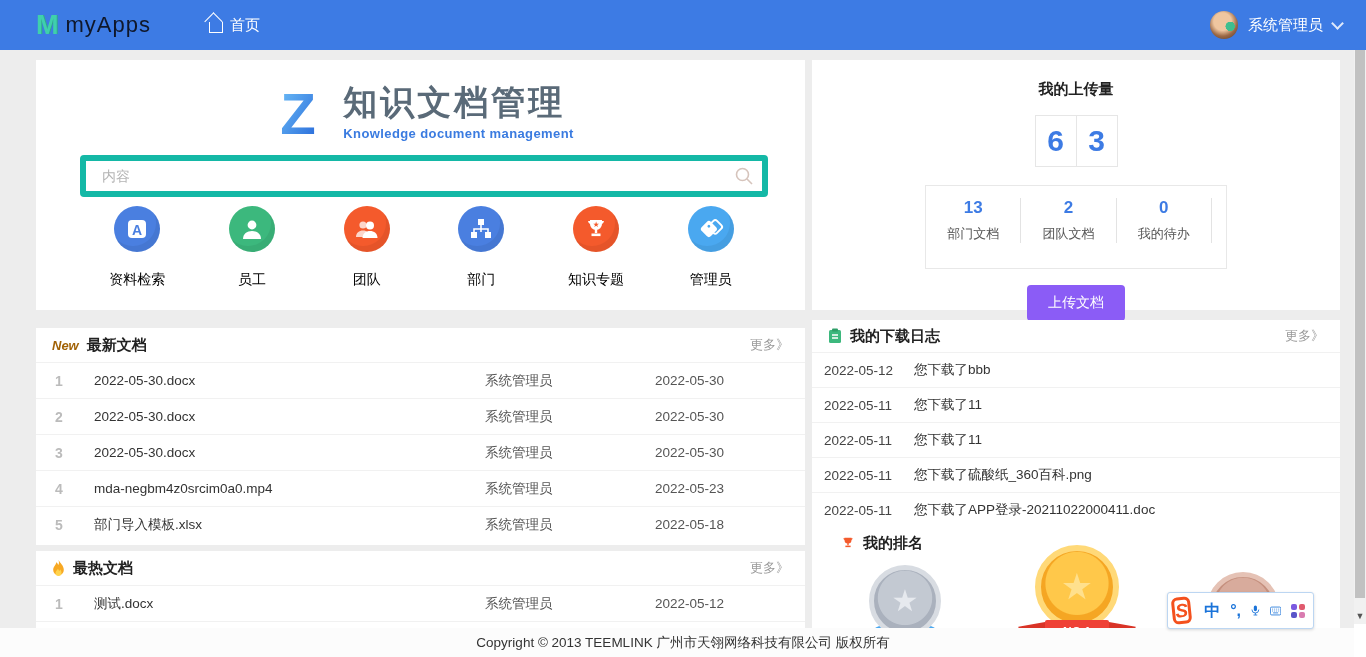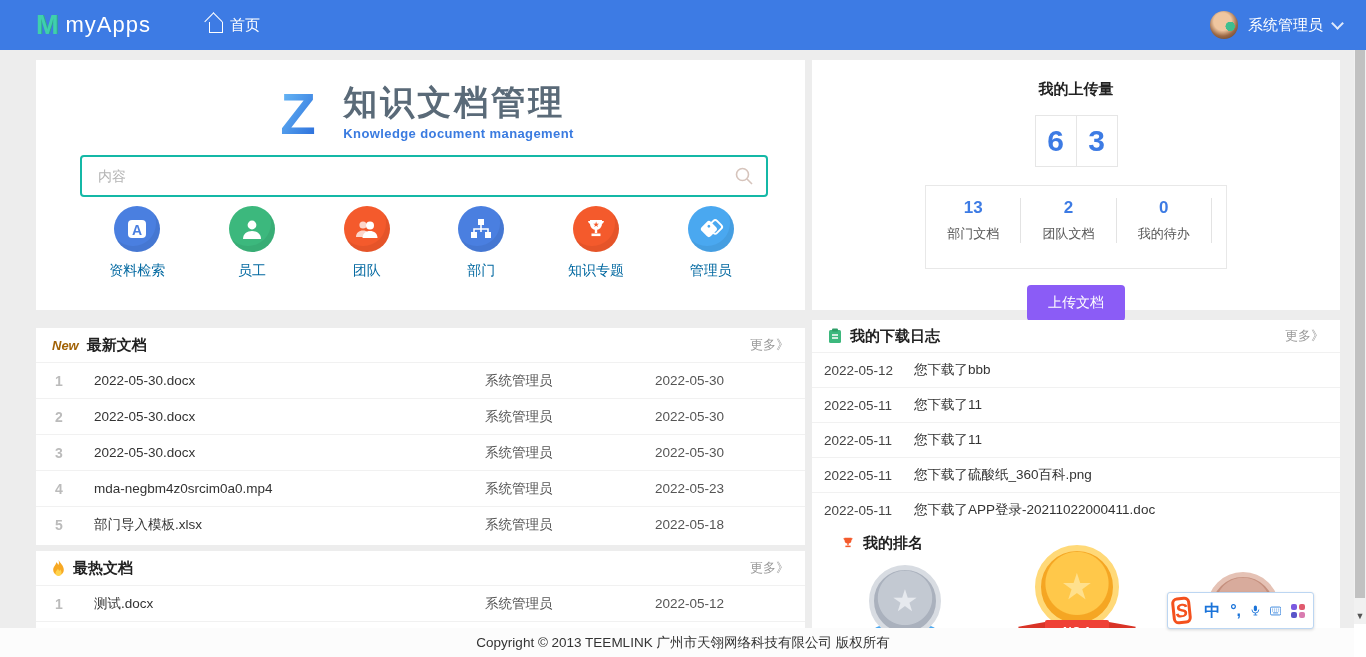--- a/index.html
+++ b/index.html
@@ -3,47 +3,47 @@
 <meta charset="utf-8">
 <style>
   * { margin:0; padding:0; box-sizing:border-box; }
   html,body { width:1366px; height:657px; overflow:hidden; }
   body { font-family:"Liberation Sans","DejaVu Sans",sans-serif; background:#ededed; position:relative; }
 
   
   .topbar { position:absolute; left:0; top:0; width:1366px; height:50px; background:#3d7be4; z-index:40; display:flex; align-items:center; }
   .brand { display:flex; align-items:center; margin-left:36px; cursor:pointer; }
   .brand .m-icon { font-weight:900; font-size:27px; color:#3fd0ac; margin-right:9px; letter-spacing:-2px; text-shadow:1px 0 #2ea98a; }
-  .brand .brand-text { color:#ffffff; font-size:22px; letter-spacing:1px; }
+  .brand .brand-text { color:#0f172a; font-size:22px; letter-spacing:1px; }
   .nav-home { display:flex; align-items:center; margin-left:58px; color:#fff; font-size:15px; cursor:pointer; }
   .nav-home .home-glyph { width:14px; height:11px; border:1.5px solid #fff; border-top:none; position:relative; margin-right:7px; margin-top:4px; }
   .nav-home .home-glyph:before { content:""; position:absolute; left:-3px; top:-7px; width:12px; height:12px; border-left:1.5px solid #fff; border-top:1.5px solid #fff; transform:rotate(45deg); }
   .user-box { margin-left:auto; margin-right:24px; display:flex; align-items:center; cursor:pointer; }
   .avatar { width:28px; height:28px; border-radius:50%; margin-right:10px;
     background: radial-gradient(circle at 72% 55%, #3fbf8f 0 18%, transparent 19%),
                 radial-gradient(circle at 45% 38%, #efc6a0 0 38%, #9c6a47 62%, #4c2f22 100%); }
   .user-name { color:#fff; font-size:15px; }
   .chev { margin-left:10px; width:9px; height:9px; border-right:2px solid #dfe9fb; border-bottom:2px solid #dfe9fb; transform:rotate(45deg); margin-top:-4px; }
 
   .card { position:absolute; background:#fff; }
 
   
   .hero-card { left:36px; top:60px; width:769px; height:250px; }
   .hero-logo-row { display:flex; justify-content:center; align-items:flex-start; padding-top:22px; }
   .z-logo { width:62px; height:62px; margin-right:14px; }
   .hero-title { font-size:34px; font-weight:bold; color:#5a6a78; letter-spacing:3px; line-height:40px; }
   .hero-sub { font-size:13px; font-weight:bold; color:#3a7be0; margin-top:4px; letter-spacing:.4px; }
   .search-wrap { position:absolute; left:44px; top:95px; width:688px; height:42px; }
-  .search-input { width:100%; height:100%; border:2px solid #14b8a6; border-radius:4px; padding:0 44px 0 16px; font-size:14px; color:#333; outline:none; font-family:inherit; }
+  .search-input { width:100%; height:100%; border:6px solid #14b8a6; border-radius:4px; padding:0 44px 0 16px; font-size:14px; color:#333; outline:none; font-family:inherit; }
   .search-input::placeholder { color:#b4b4b4; }
   .search-btn { position:absolute; right:14px; top:11px; width:20px; height:20px; cursor:pointer; }
   .shortcuts { position:absolute; left:44px; top:146px; width:688px; display:flex; }
   .shortcut { flex:1; display:flex; flex-direction:column; align-items:center; cursor:pointer; }
   .sc-circle { width:46px; height:46px; border-radius:50%; display:flex; align-items:center; justify-content:center; box-shadow:inset -4px -6px 0 rgba(0,0,0,.06); }
-  .sc-label { margin-top:10px; font-size:14px; color:#0369a1; }
+  .sc-label { margin-top:19px; font-size:14px; color:#000000; }
   .c-blue { background:#4a7fe0; } .c-green { background:#3cb87d; } .c-orange { background:#f45a2c; } .c-sky { background:#4aa8f0; }
 
   
   .docs-card { left:36px; width:769px; }
   .latest-card { top:328px; height:217px; }
   .hot-card { top:551px; height:77px; overflow:hidden; }
   .sec-head { height:34px; display:flex; align-items:center; padding:0 16px; }
   .sec-title { font-size:15px; font-weight:bold; color:#222; margin-left:8px; }
   .more-link { margin-left:auto; font-size:13px; color:#999; cursor:pointer; }
   .new-badge { color:#a16207; font-style:italic; font-weight:bold; font-size:13px; }

